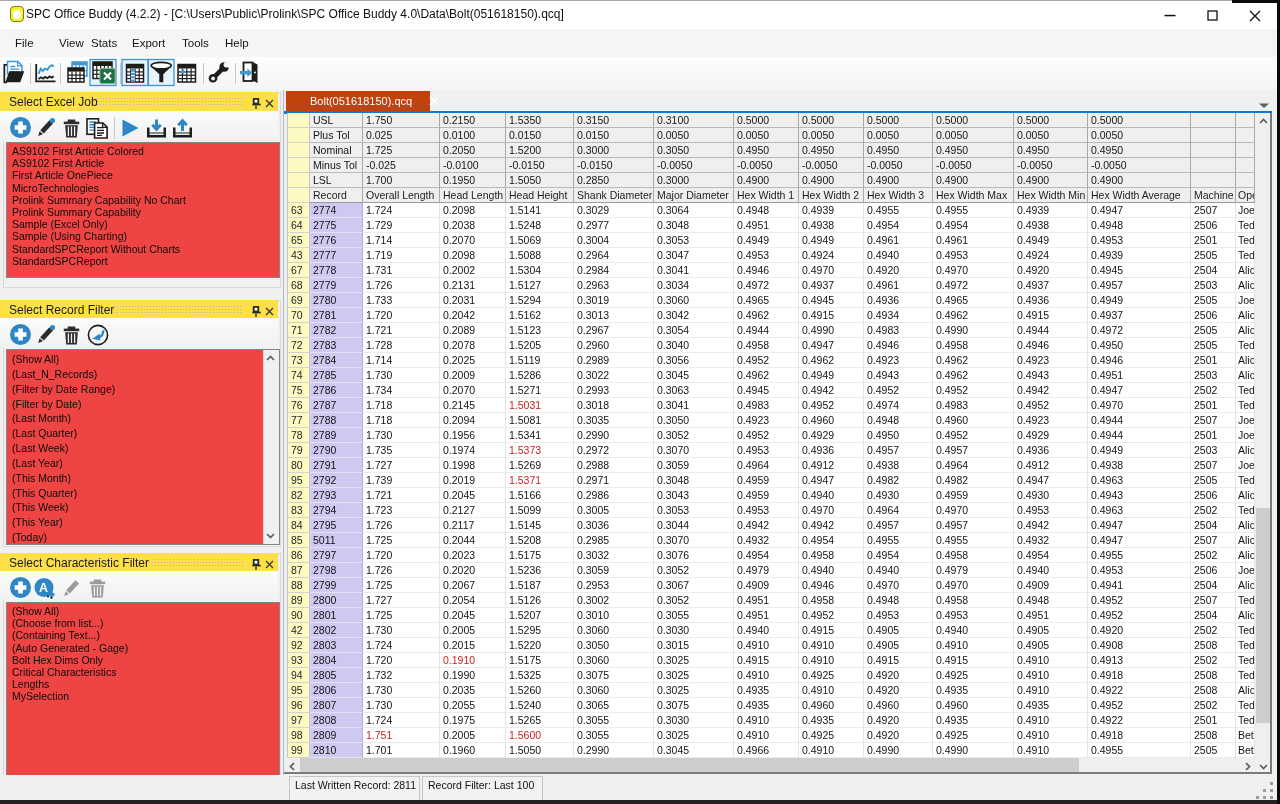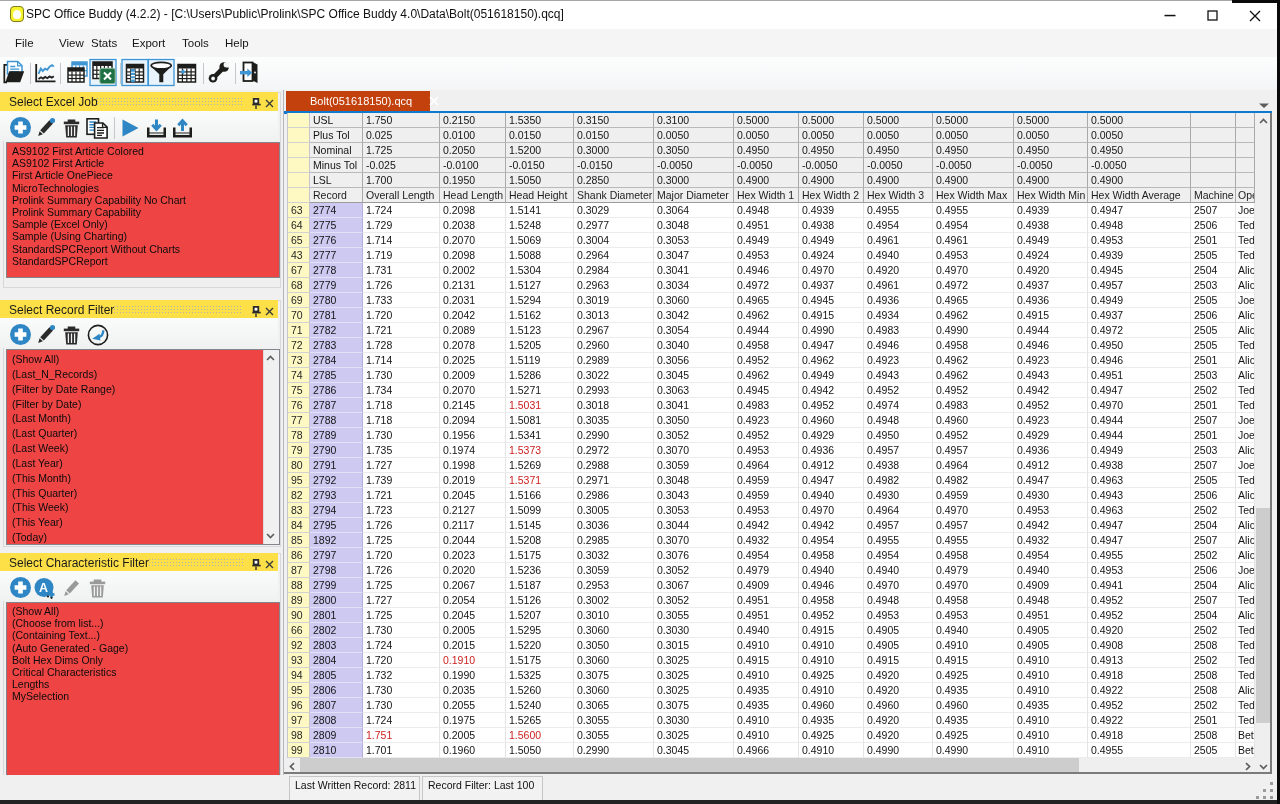--- a/index.html
+++ b/index.html
@@ -739,21 +739,21 @@
     <i class="d">0.3044</i>
     <i class="d">0.4942</i>
     <i class="d">0.4942</i>
     <i class="d">0.4957</i>
     <i class="d">0.4957</i>
     <i class="d">0.4942</i>
     <i class="d">0.4947</i>
     <i class="d">2504</i>
     <i class="d">Alice</i>
     <i class="rh">85</i>
-    <i class="rec">1892</i>
+    <i class="rec">5011</i>
     <i class="d">1.725</i>
     <i class="d">0.2044</i>
     <i class="d">1.5208</i>
     <i class="d">0.2985</i>
     <i class="d">0.3070</i>
     <i class="d">0.4932</i>
     <i class="d">0.4954</i>
     <i class="d">0.4955</i>
     <i class="d">0.4955</i>
     <i class="d">0.4932</i>
@@ -828,21 +828,21 @@
     <i class="d">0.3010</i>
     <i class="d">0.3055</i>
     <i class="d">0.4951</i>
     <i class="d">0.4952</i>
     <i class="d">0.4953</i>
     <i class="d">0.4953</i>
     <i class="d">0.4951</i>
     <i class="d">0.4952</i>
     <i class="d">2504</i>
     <i class="d">Alice</i>
-    <i class="rh">66</i>
+    <i class="rh">42</i>
     <i class="rec">2802</i>
     <i class="d">1.730</i>
     <i class="d">0.2005</i>
     <i class="d">1.5295</i>
     <i class="d">0.3060</i>
     <i class="d">0.3030</i>
     <i class="d">0.4940</i>
     <i class="d">0.4915</i>
     <i class="d">0.4905</i>
     <i class="d">0.4940</i>

